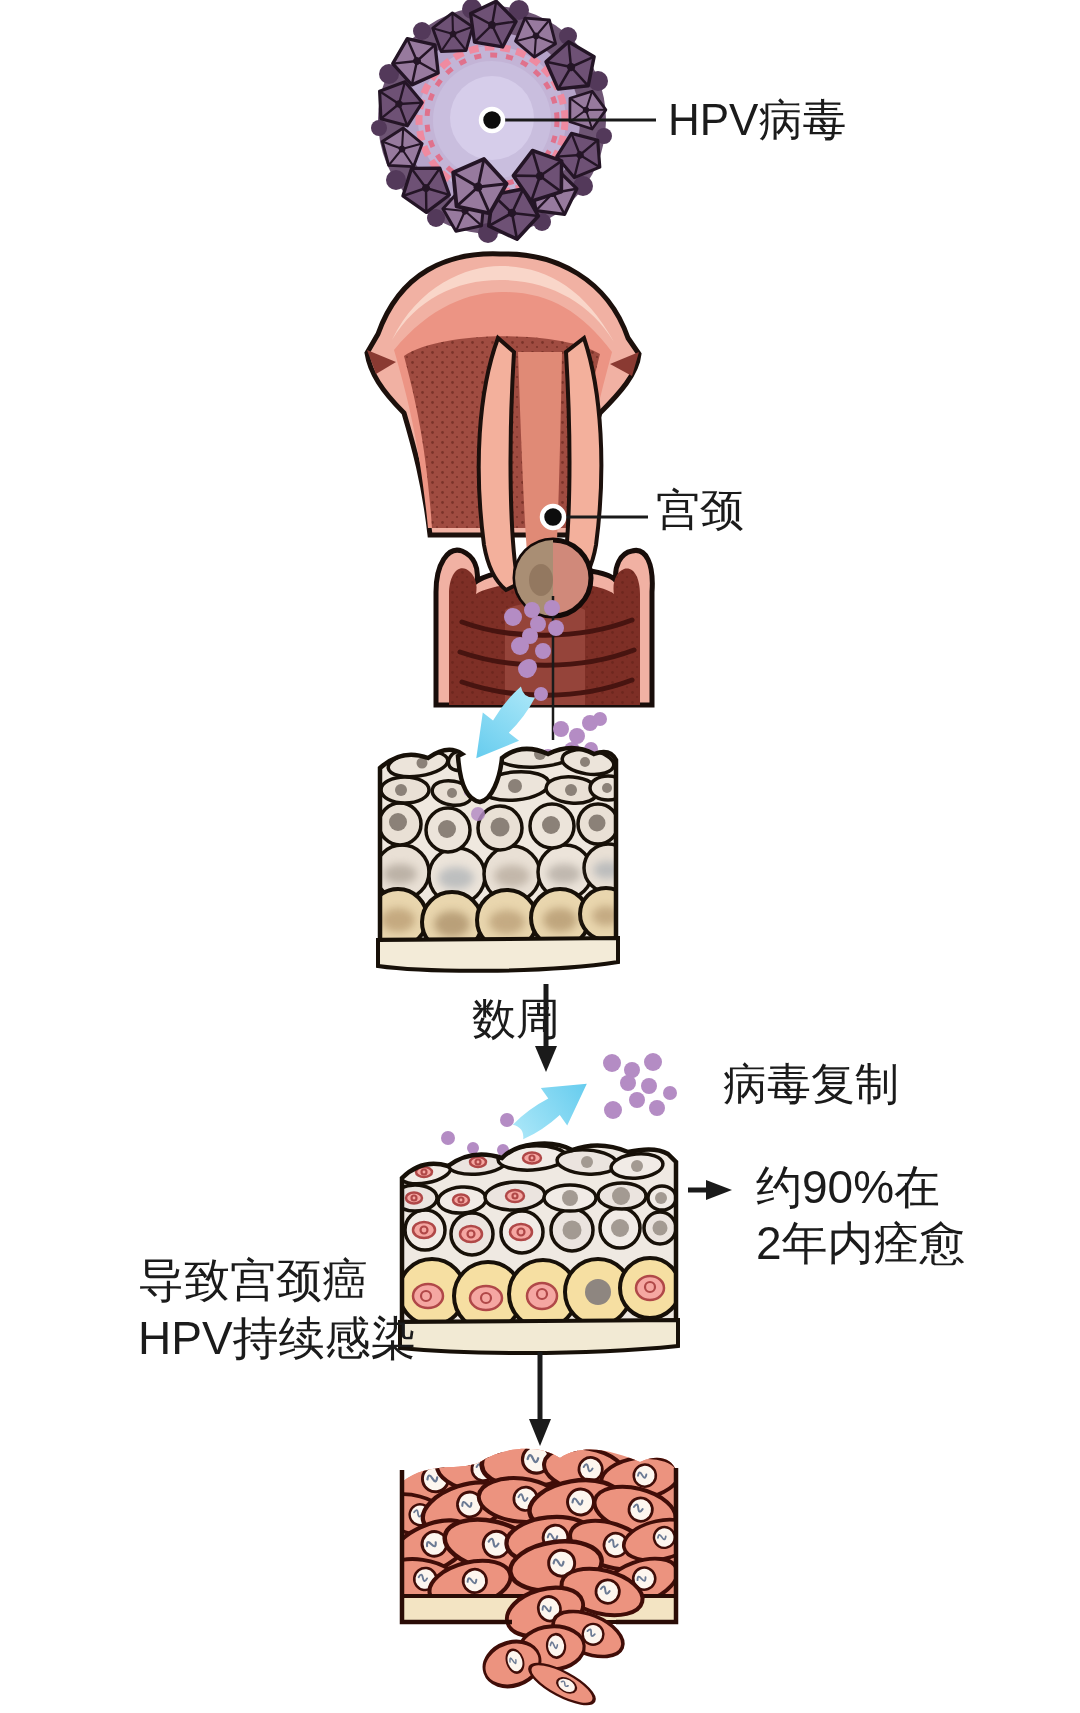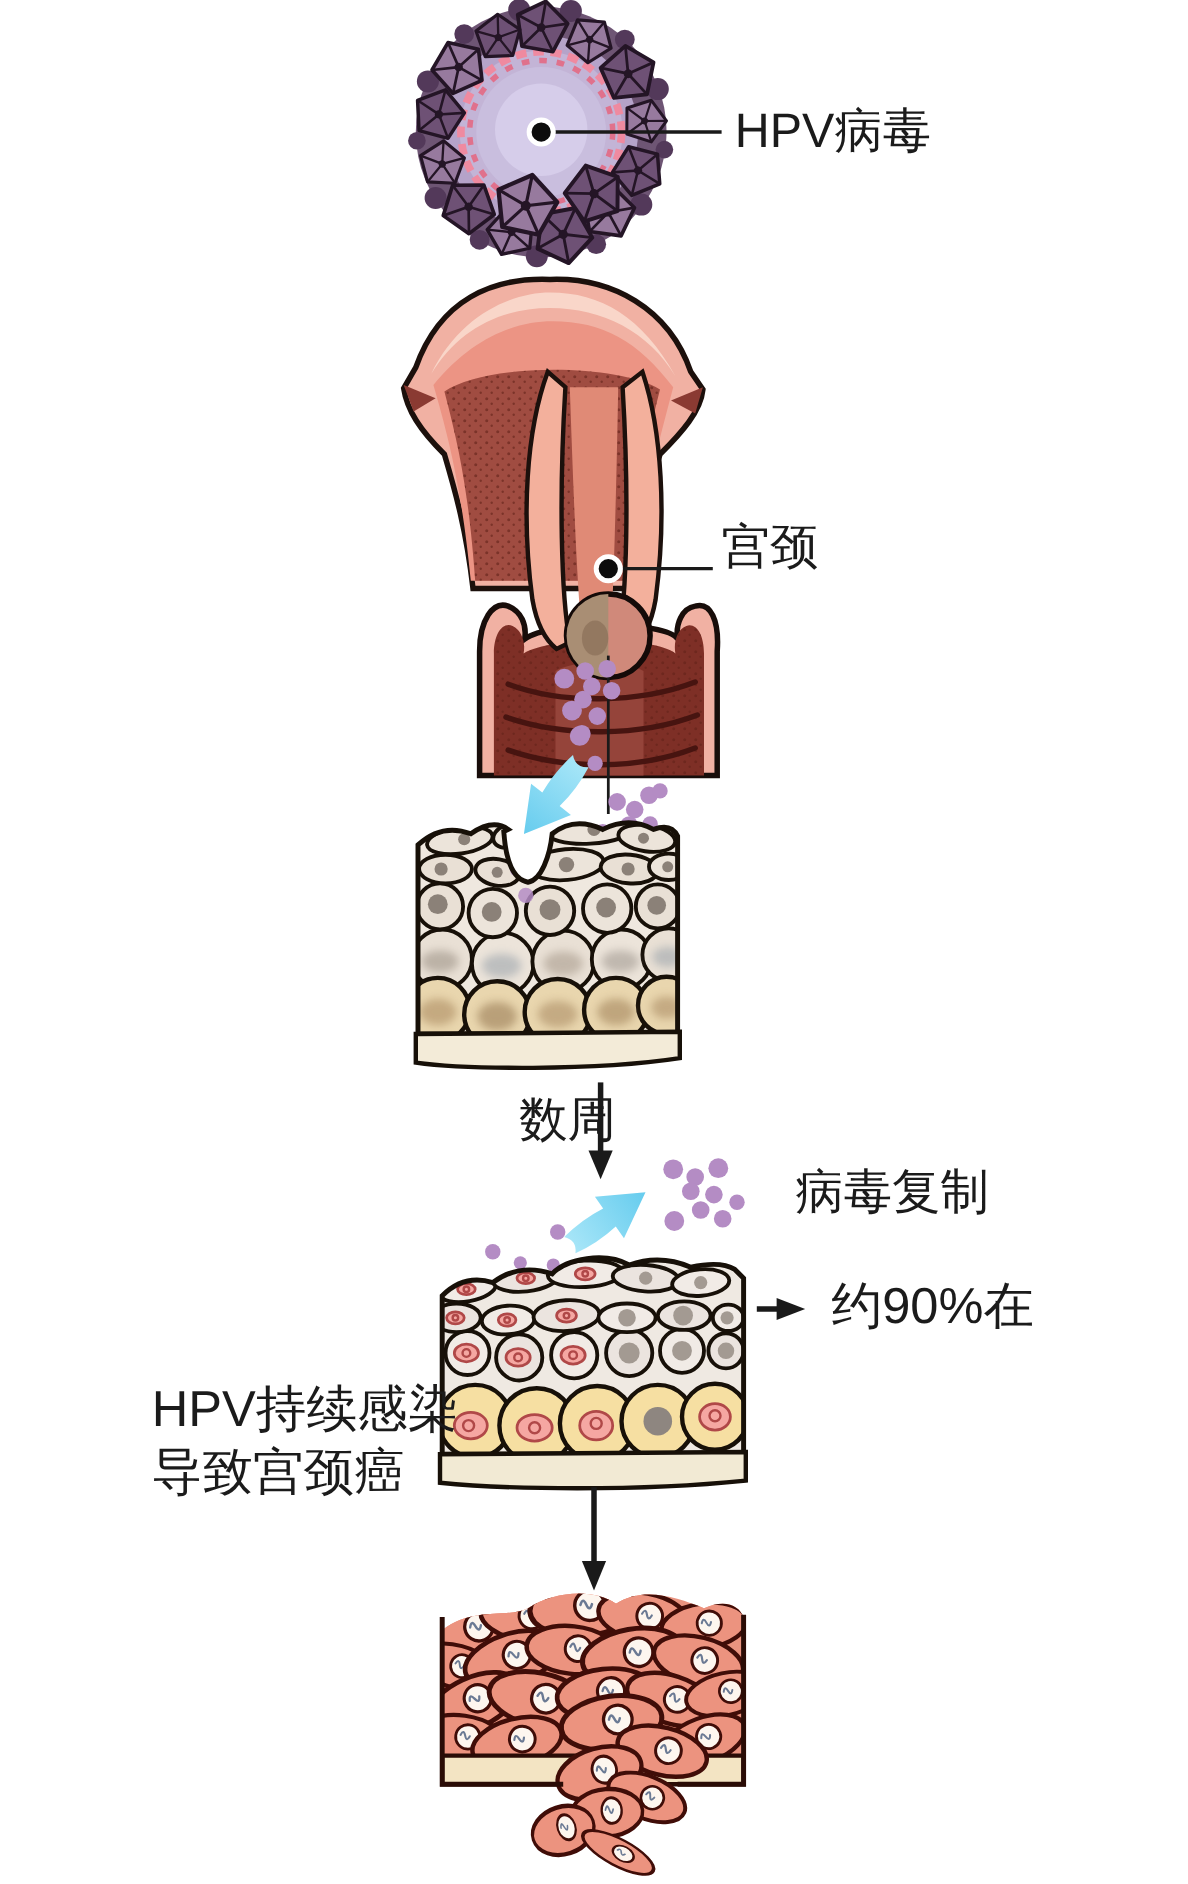--- a/index.html
+++ b/index.html
@@ -389,29 +389,30 @@
     </g>
 
     <g>
       <line x1="566" y1="517" x2="648" y2="517" class="callout"></line>
       <circle cx="553" cy="517" r="11" fill="#0d0d0d" stroke="#ffffff" stroke-width="4.5"></circle>
     </g>
   </svg>
 
   <div class="lbl f44" style="left:668px;top:96px">HPV病毒</div>
 
-  <div class="lbl f44" style="left:656px;top:474px">宫颈</div>
+  <div class="lbl f44" style="left:656px;top:486px">宫颈</div>
 
 
   <div class="lbl f44" style="left:472px;top:995px">数周</div>
 
   <div class="lbl f44" style="left:723px;top:1060px">病毒复制</div>
 
   <div class="lbl f46" style="left:756px;top:1140px">
     <div>约90%在</div>
+    <div>2年内痊愈</div>
   </div>
 
   <div class="lbl f46" style="left:138px;top:1232px;line-height:58px">
+    <div>导致宫颈癌</div>
     <div>HPV持续感染</div>
-    <div>导致宫颈癌</div>
   </div>
 
 </div>
 
 </body></html>

